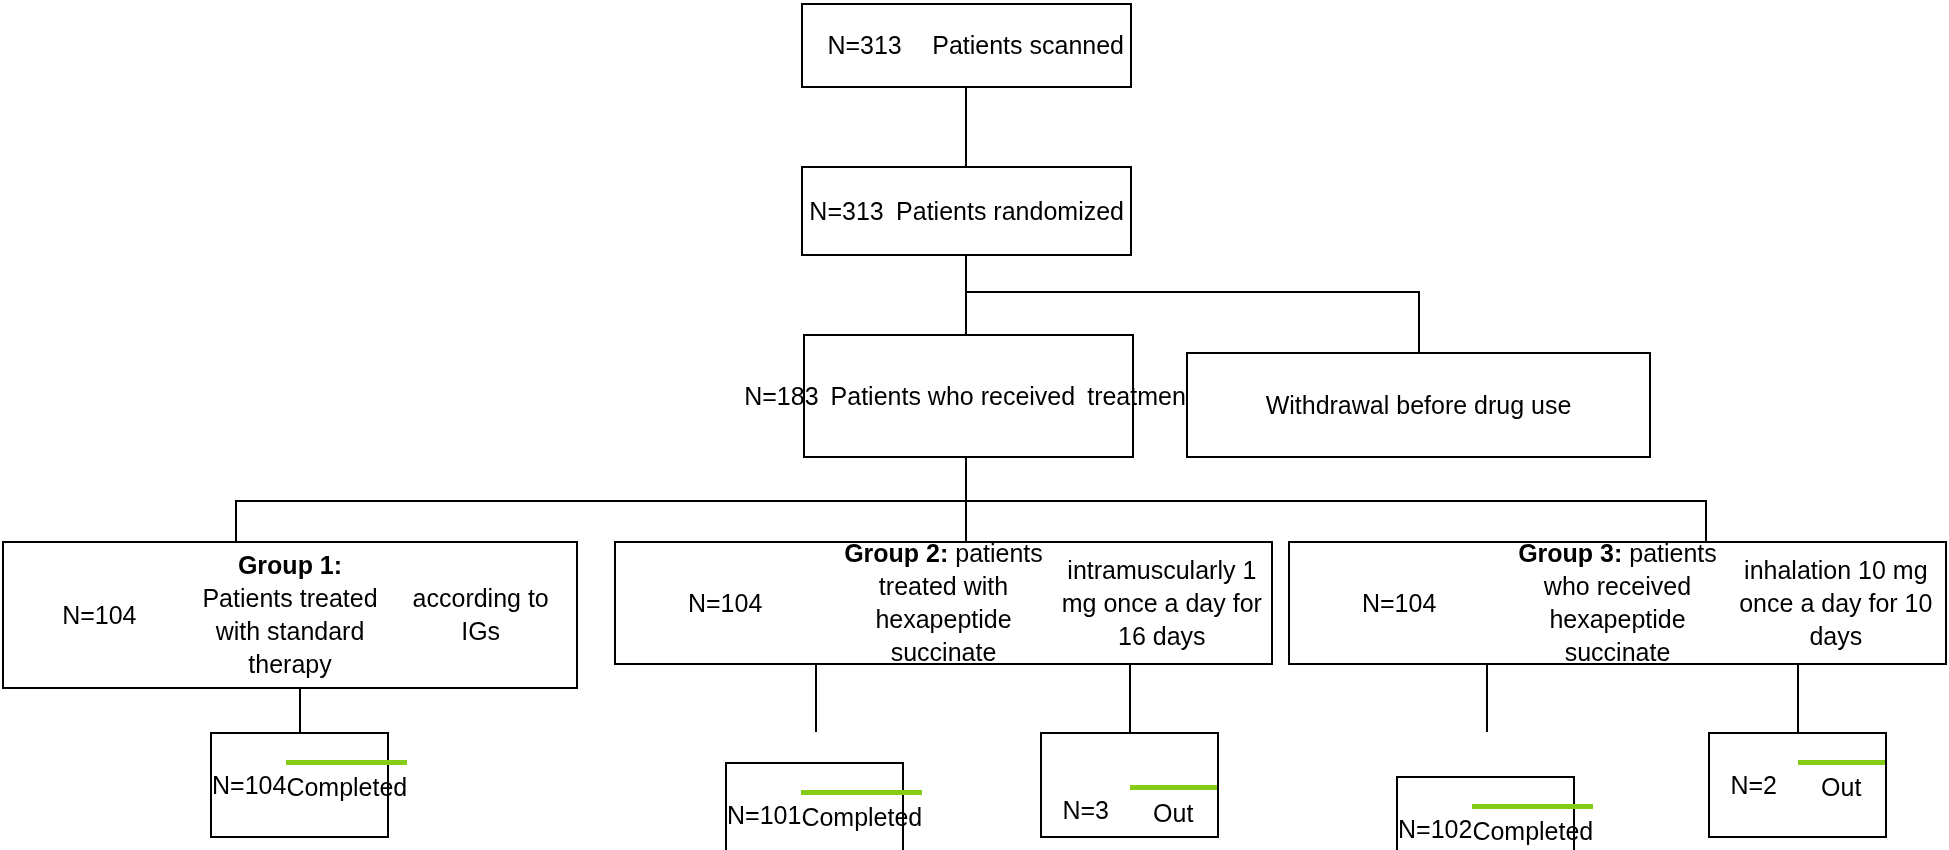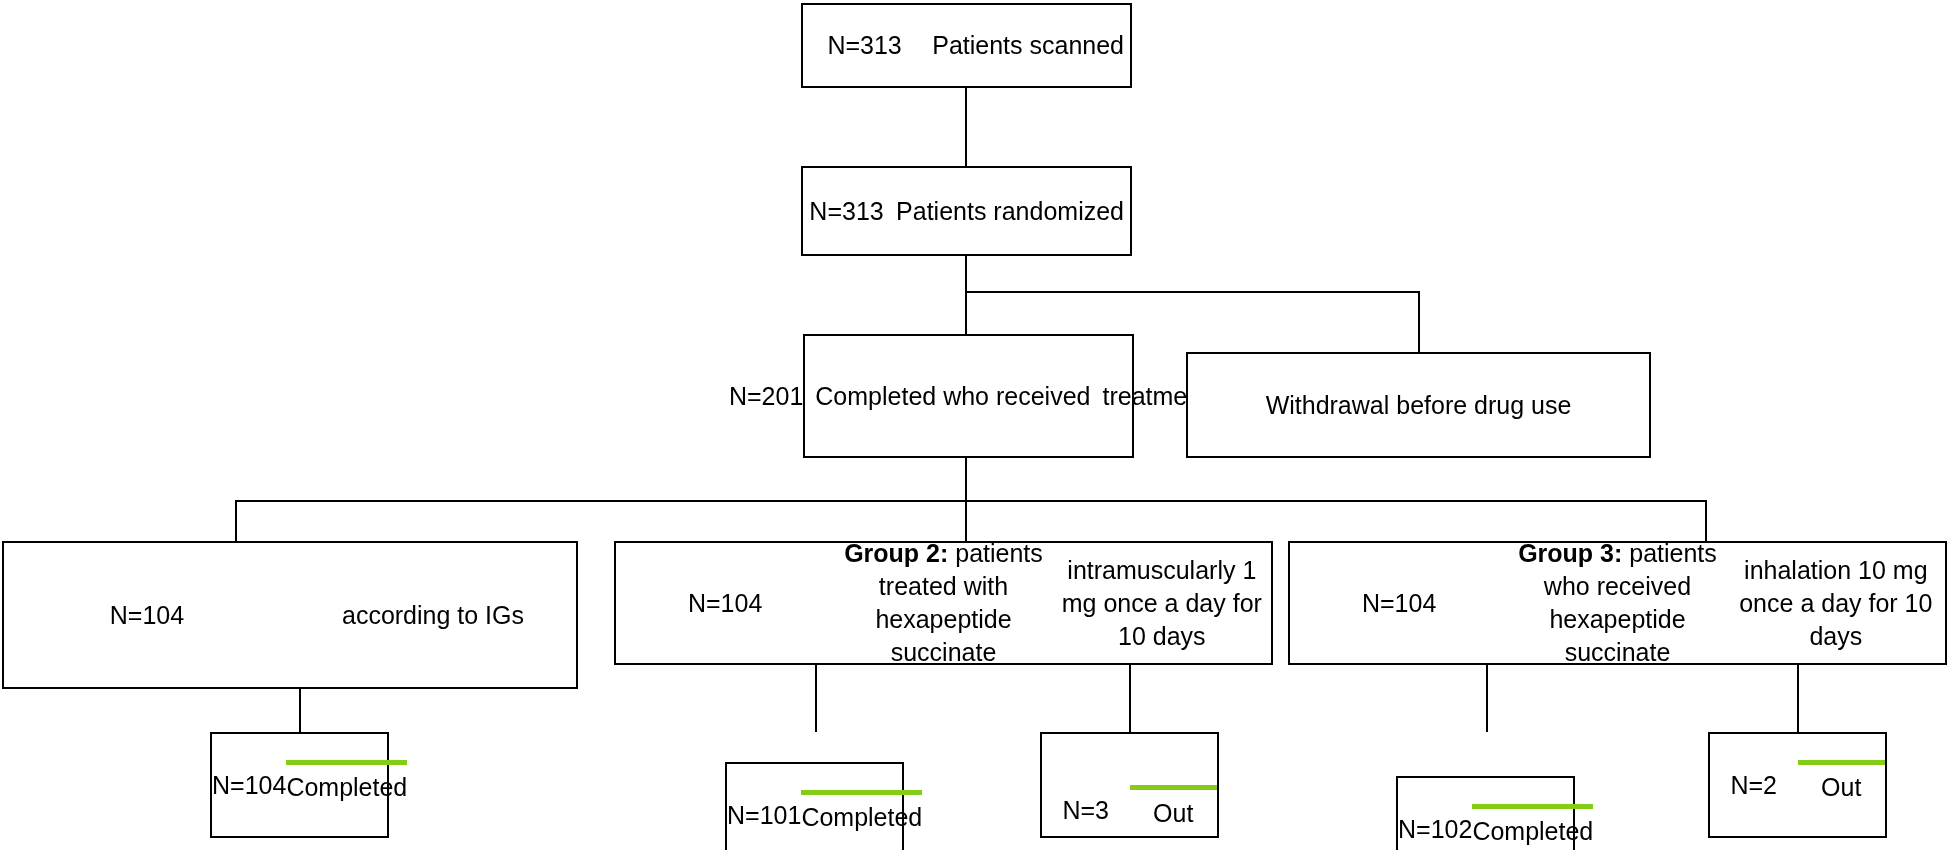--- a/index.html
+++ b/index.html
@@ -103,38 +103,39 @@
     <span class="line">N=313</span>
     <span class="line">Patients scanned</span>
   </div>
 
   <div class="node" style="left:801px; top:166px; width:331px; height:90px;">
     <span class="line">N=313</span>
     <span class="line">Patients randomized</span>
   </div>
 
   <div class="node" style="left:803px; top:334px; width:331px; height:124px;">
-    <span class="line">N=201</span>
-    <span class="line">Completed who received</span>
+    <span class="line">N=183</span>
+    <span class="line">Patients who received</span>
     <span class="line">treatment</span>
   </div>
 
   <div class="node" style="left:1186px; top:352px; width:465px; height:106px;">
     <span class="line">Withdrawal before drug use</span>
   </div>
 
   <div class="node wrap" style="left:2px; top:541px; width:576px; height:148px;">
     <span class="line">N=104</span>
+    <span class="line"><b>Group 1:</b><span> Patients treated with standard therapy</span></span>
     <span class="line">according to IGs</span>
   </div>
 
   <div class="node wrap" style="left:614px; top:541px; width:659px; height:124px;">
     <span class="line">N=104</span>
     <span class="line"><b>Group 2:</b><span> patients treated with hexapeptide succinate</span></span>
-    <span class="line">intramuscularly 1 mg once a day for 10 days</span>
+    <span class="line">intramuscularly 1 mg once a day for 16 days</span>
   </div>
 
   <div class="node wrap" style="left:1288px; top:541px; width:659px; height:124px;">
     <span class="line">N=104</span>
     <span class="line"><b>Group 3:</b><span> patients who received hexapeptide succinate</span></span>
     <span class="line">inhalation 10 mg once a day for 10 days</span>
   </div>
 
   <div class="node split" style="left:210px; top:732px; width:179px; height:106px;">
     <div class="cell top">N=104</div>

